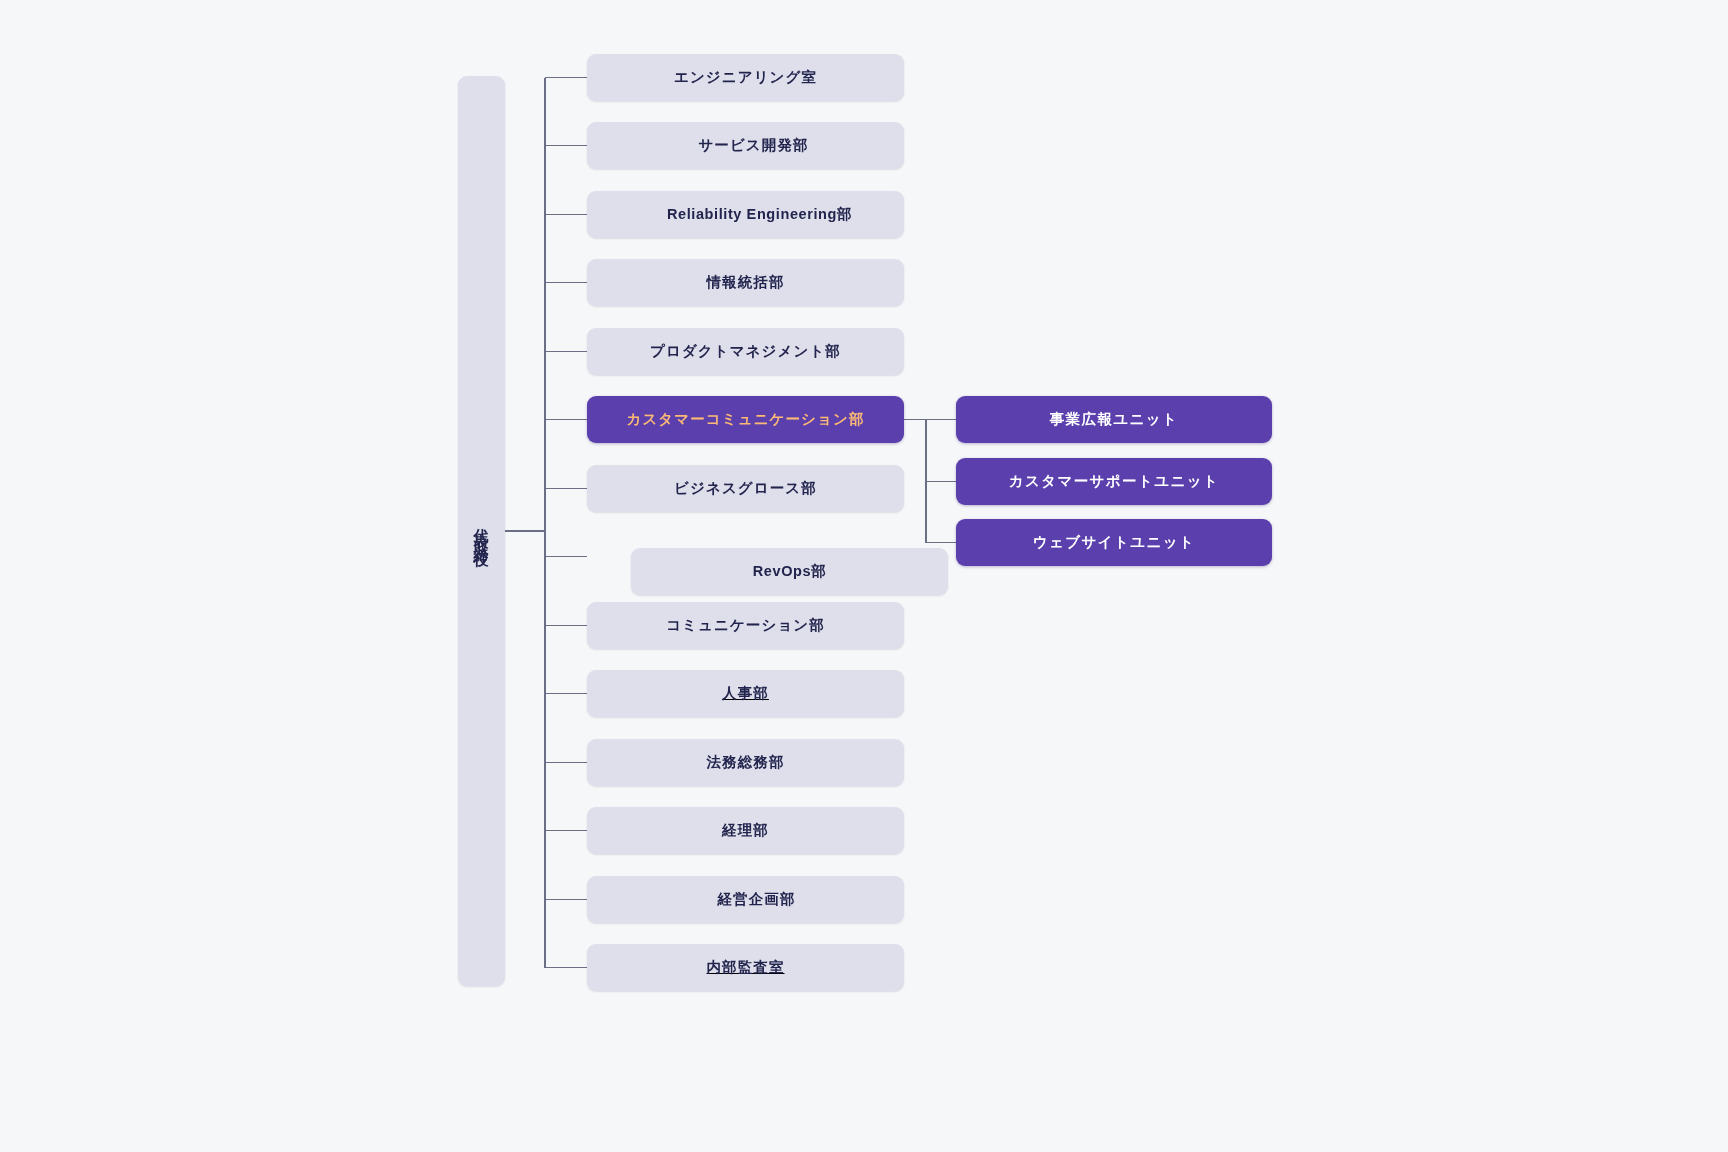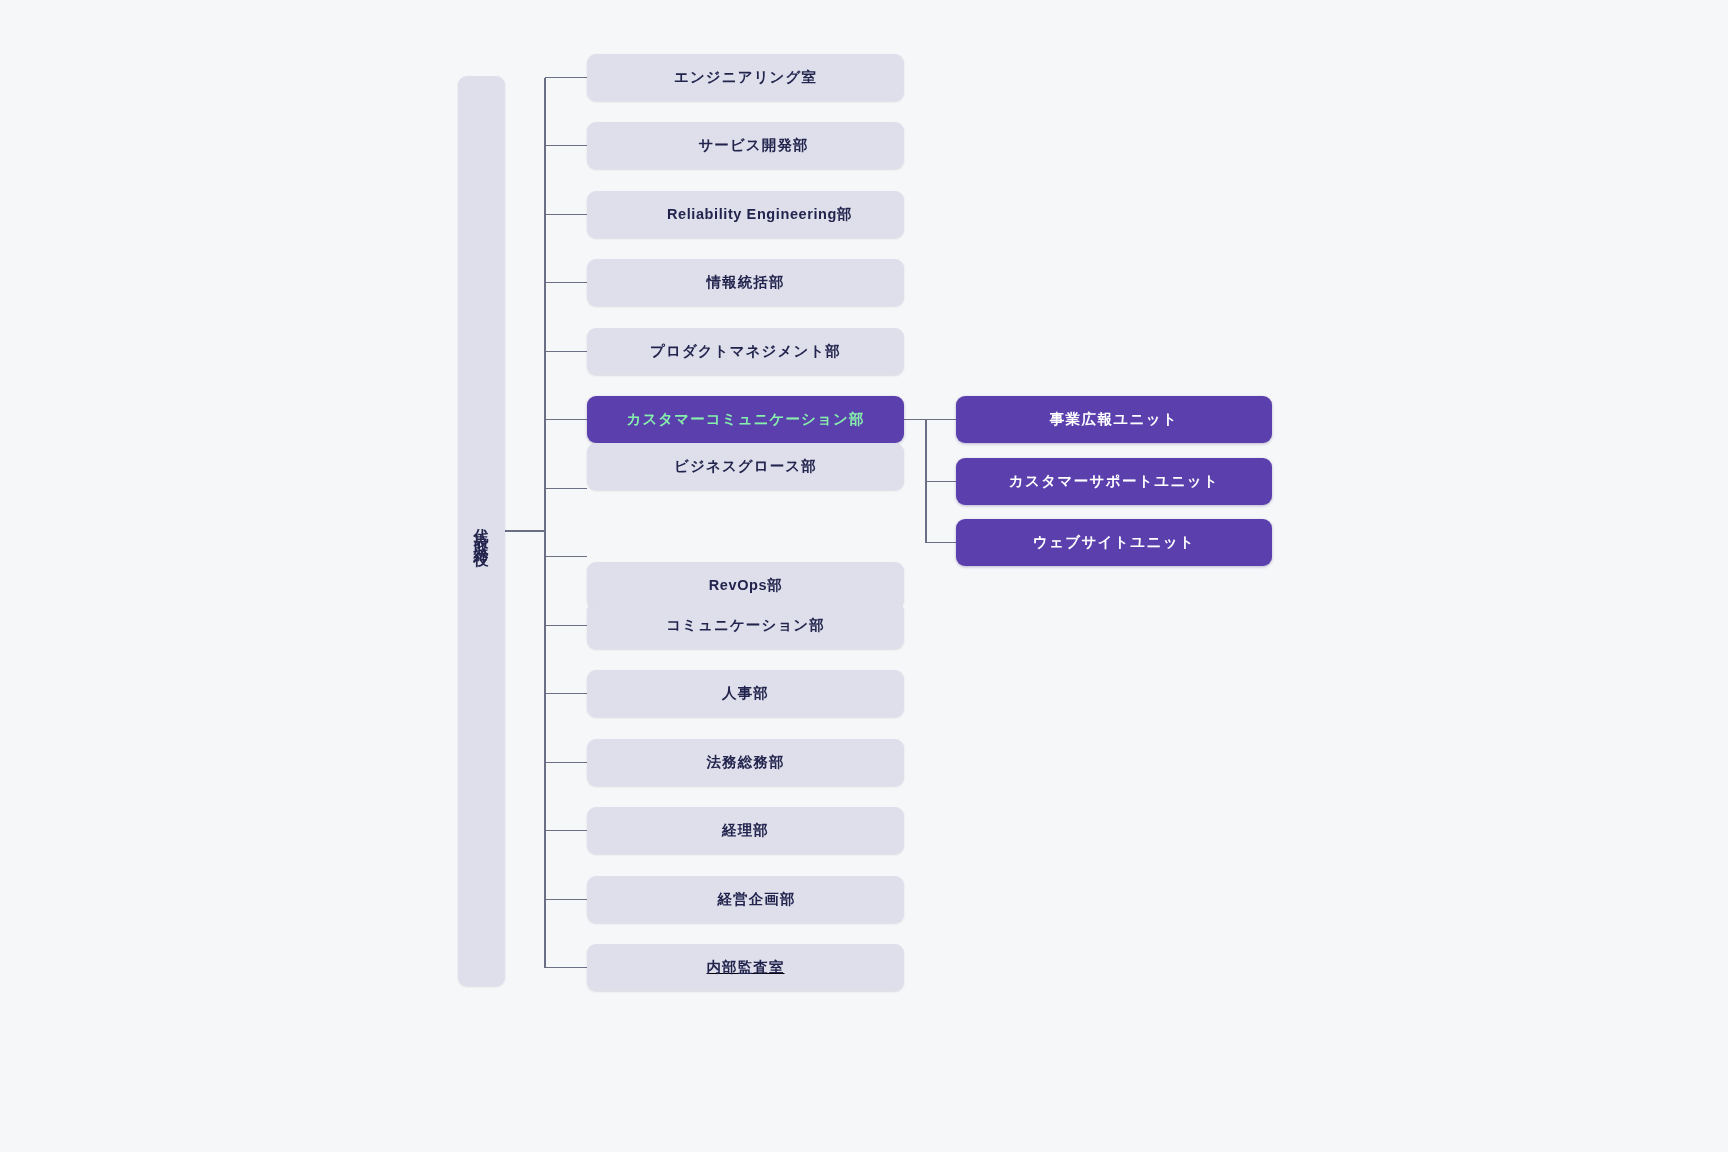--- a/index.html
+++ b/index.html
@@ -87,21 +87,21 @@
     background: #dedfeb;
     box-shadow: 0 1px 2px rgba(40, 42, 70, 0.13);
   }
   .dept .node-label { color: #22244d; }
 
   
   .dept.accent {
     background: #5b40ad;
     box-shadow: 0 1px 3px rgba(47, 29, 105, 0.30);
   }
-  .dept.accent .node-label { color: #86efac; }
+  .dept.accent .node-label { color: #fdba74; }
 
   
   .unit {
     left: 956px;
     width: 316px;
     height: 47px;
     background: #5b40ad;
     box-shadow: 0 1px 3px rgba(47, 29, 105, 0.30);
   }
   .unit .node-label {
@@ -161,30 +161,30 @@
       </div>
       <div class="node dept" style="top: 259px;">
         <span class="node-label">情報統括部</span>
       </div>
       <div class="node dept" style="top: 328px;">
         <span class="node-label">プロダクトマネジメント部</span>
       </div>
       <div class="node dept accent" style="top: 396px;">
         <span class="node-label">カスタマーコミュニケーション部</span>
       </div>
-      <div class="node dept" style="top: 443px;">
+      <div class="node dept" style="top: 465px;">
         <span class="node-label">ビジネスグロース部</span>
       </div>
-      <div class="node dept" style="top: 562px;">
+      <div class="node dept" style="top: 548px; margin-left: 44px;">
         <span class="node-label latin">RevOps部</span>
       </div>
       <div class="node dept" style="top: 602px;">
         <span class="node-label">コミュニケーション部</span>
       </div>
-      <div class="node dept" style="top: 670px;">
+      <div class="node dept" style="top: 670px; text-decoration: underline;">
         <span class="node-label">人事部</span>
       </div>
       <div class="node dept" style="top: 739px;">
         <span class="node-label">法務総務部</span>
       </div>
       <div class="node dept" style="top: 807px;">
         <span class="node-label">経理部</span>
       </div>
       <div class="node dept" style="top: 876px; padding-left: 32px;">
         <span class="node-label">経営企画部</span>

